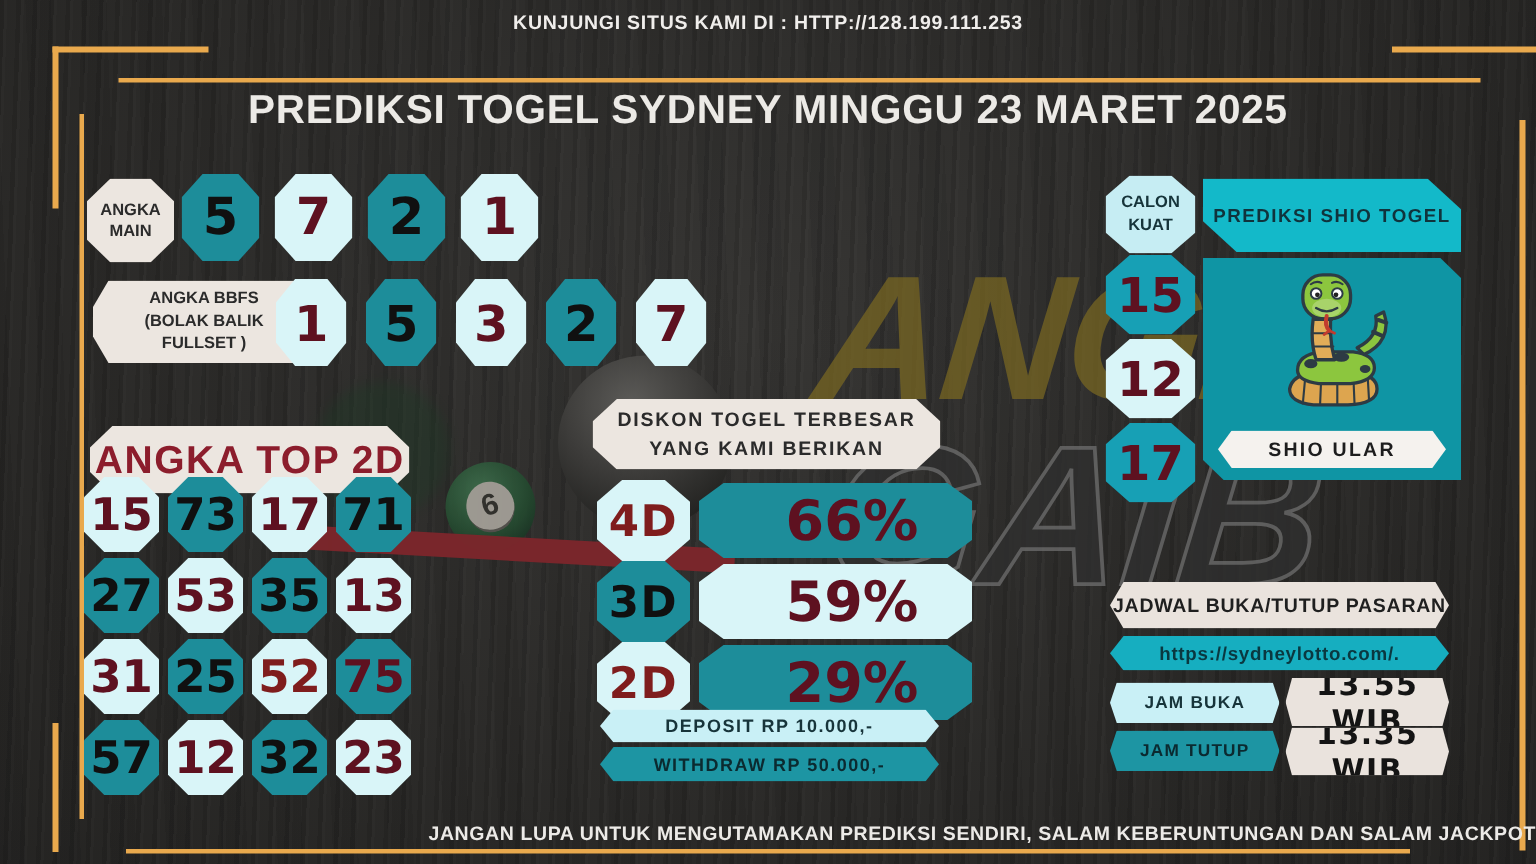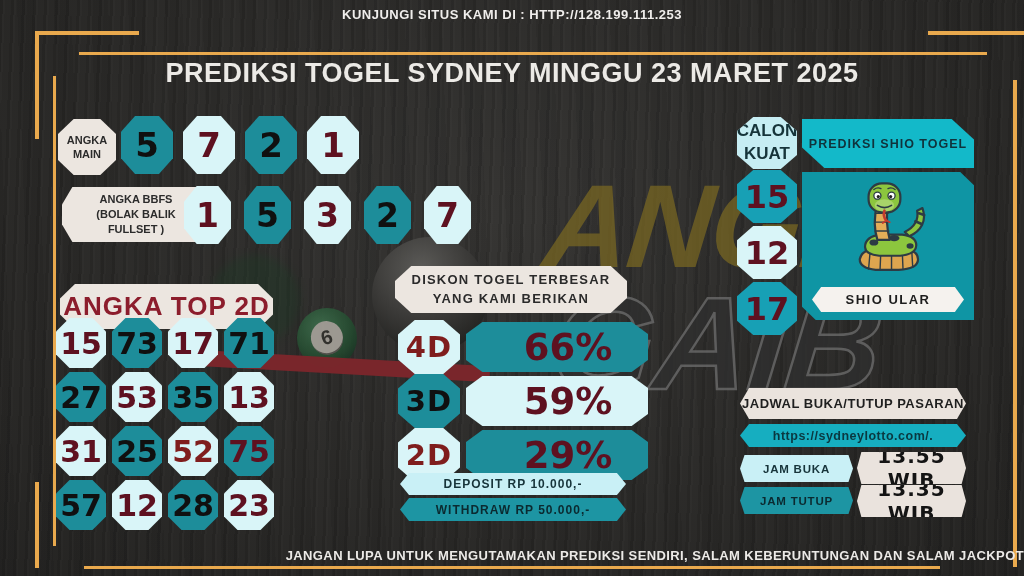--- a/index.html
+++ b/index.html
@@ -62,21 +62,21 @@
   
   .diskon-title{left:395px;top:266px;width:232px;height:47px;font-size:13px;font-weight:bold;letter-spacing:1.2px;line-height:1.45;}
   .drow{left:398px;width:230px;height:54px;z-index:5;}
   .drow .dlab{position:absolute;left:0;top:0;width:62px;height:54px;font-size:29px;letter-spacing:1px;}
   .drow .dval{position:absolute;left:68px;top:2px;width:160px;height:50px;font-size:37px;font-weight:800;
     clip-path:polygon(9% 0,91% 0,100% 24%,100% 76%,91% 100%,9% 100%,0 76%,0 24%);
     display:flex;align-items:center;justify-content:center;font-family:"DejaVu Sans",sans-serif;padding-left:22px;}
   .deposit{left:400px;top:473px;width:226px;height:22px;font-size:12px;font-weight:bold;letter-spacing:1px;}
   .withdraw{left:400px;top:498px;width:226px;height:23px;font-size:12px;font-weight:bold;letter-spacing:1px;}
   
-  .calon-label{left:737px;top:117px;width:60px;height:52px;font-size:17px;font-weight:bold;line-height:1.35;background:#c6edf3;color:#16343a;}
+  .calon-label{left:737px;top:117px;width:60px;height:52px;font-size:11px;font-weight:bold;line-height:1.35;background:#c6edf3;color:#16343a;}
   .shio-header{left:802px;top:119px;width:172px;height:49px;background:#13b9c9;color:#10333c;
     font-size:12.5px;font-weight:800;letter-spacing:1px;display:flex;align-items:center;justify-content:center;z-index:5;
     clip-path:polygon(0 0,87% 0,100% 42%,100% 100%,13% 100%,0 58%);}
   .calon-nums{left:737px;top:170px;display:flex;flex-direction:column;gap:3px;z-index:5;}
   .calon-nums .cell{width:60px;height:53px;font-size:32px;}
   .shio-box{left:802px;top:172px;width:172px;height:148px;background:#0f95a4;z-index:5;
     clip-path:polygon(0 0,92% 0,100% 9%,100% 100%,8% 100%,0 91%);}
   .snake{left:832px;top:178px;width:112px;height:106px;z-index:6;}
   .shio-name{left:812px;top:287px;width:152px;height:25px;background:#f5f2ee;color:#1d1d1d;
     clip-path:polygon(6% 0,94% 0,100% 50%,94% 100%,6% 100%,0 50%);
@@ -153,21 +153,21 @@
     <div class="cell num sty-teal-black">27</div>
     <div class="cell num sty-light-red">53</div>
     <div class="cell num sty-teal-black">35</div>
     <div class="cell num sty-light-red">13</div>
     <div class="cell num sty-light-red">31</div>
     <div class="cell num sty-teal-black">25</div>
     <div class="cell num sty-light-black">52</div>
     <div class="cell num sty-teal-red">75</div>
     <div class="cell num sty-teal-black">57</div>
     <div class="cell num sty-light-red">12</div>
-    <div class="cell num sty-teal-black">28</div>
+    <div class="cell num sty-teal-black">32</div>
     <div class="cell num sty-light-red">23</div>
   </div>
 
   <div class="abs wideoct cream diskon-title">
     <div>DISKON TOGEL TERBESAR</div>
     <div>YANG KAMI BERIKAN</div>
   </div>
   <div class="abs drow" style="top:320px">
     <div class="cell num dlab sty-light-black">4D</div>
     <div class="dval sty-teal-red">66%</div>

